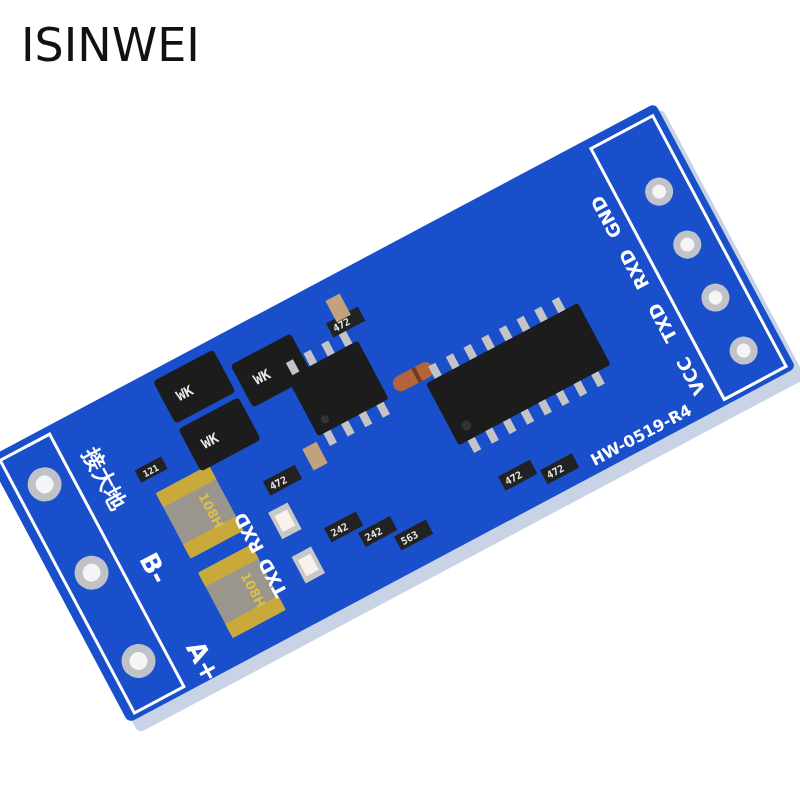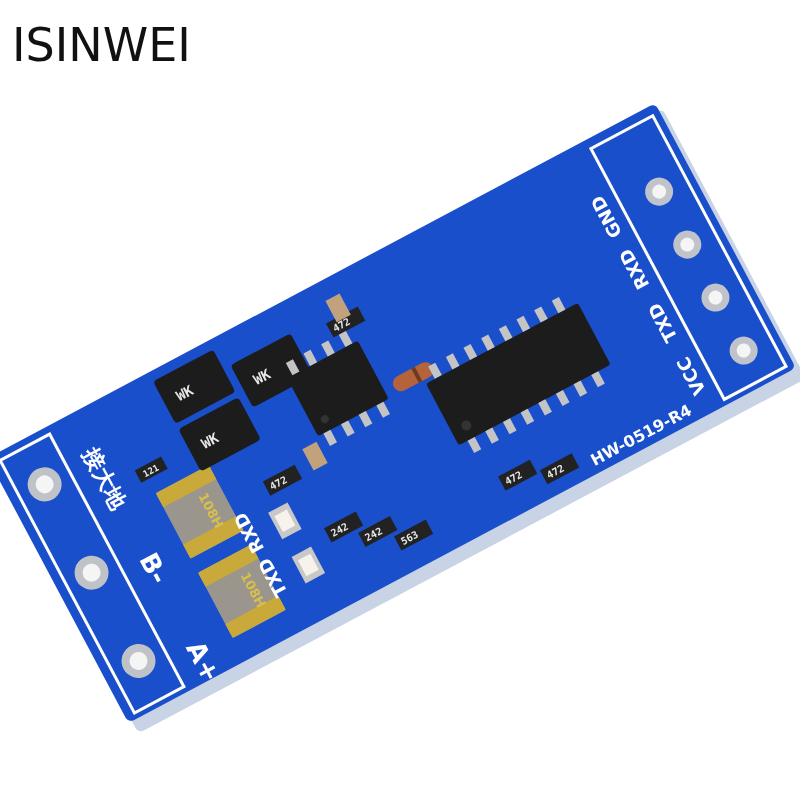--- a/index.html
+++ b/index.html
@@ -1,17 +1,17 @@
 <!DOCTYPE html>
 <html><head>
 <meta charset="utf-8">
 <style>
   html, body { margin:0; padding:0; }
   body { width:800px; height:800px; background:#ffffff; position:relative; overflow:hidden; font-family:"Liberation Sans", sans-serif; }
-  .brand { position:absolute; left:12px; top:18px; font-family:"DejaVu Sans", sans-serif; font-size:46px; color:#111; letter-spacing:0px; }
+  .brand { position:absolute; left:21px; top:18px; font-family:"DejaVu Sans", sans-serif; font-size:46px; color:#111; letter-spacing:0px; }
   svg { position:absolute; left:0; top:0; }
   .silk { fill:#ffffff; font-family:"DejaVu Sans", sans-serif; font-weight:bold; }
   .mark { fill:#e8e8e8; font-family:"DejaVu Sans Mono", monospace; font-weight:bold; }
   .mark-gold { fill:#d8c049; font-family:"DejaVu Sans", sans-serif; font-weight:bold; }
 </style>
 </head>
 <body>
 
 <div class="brand">ISINWEI</div>
 

